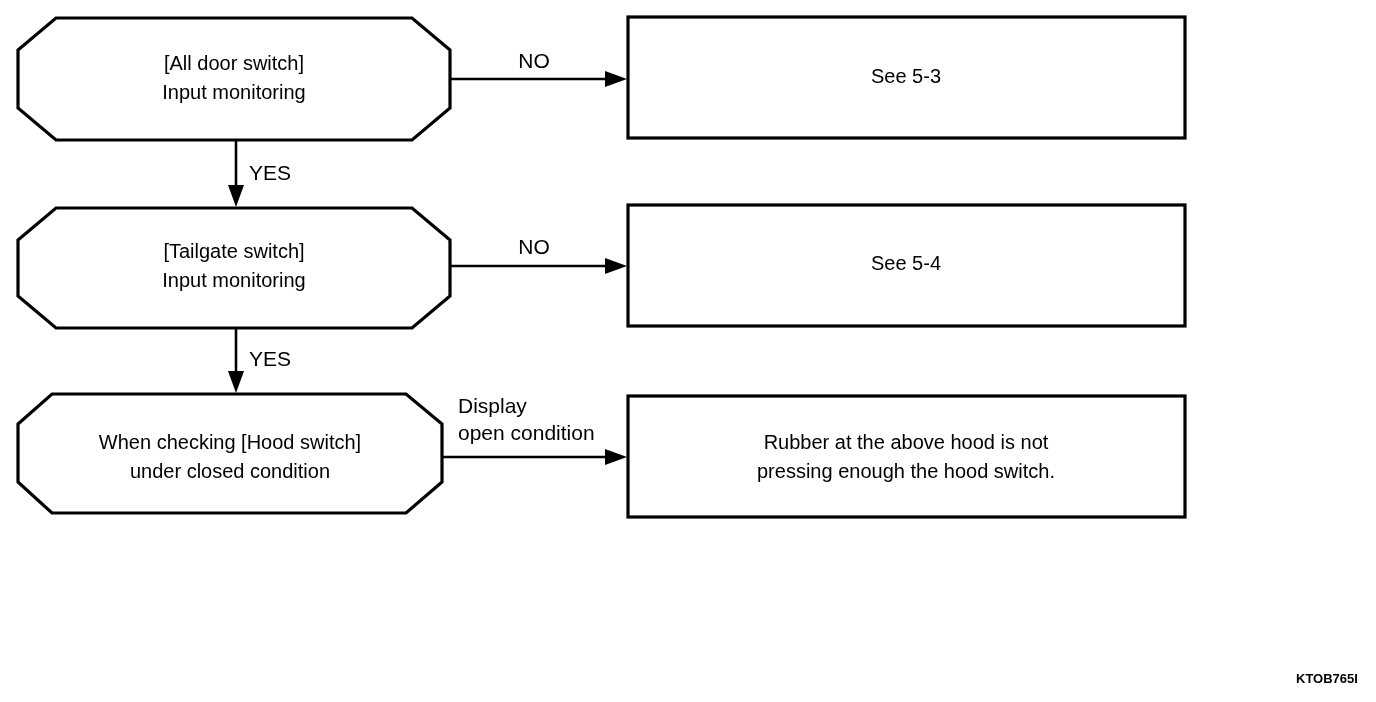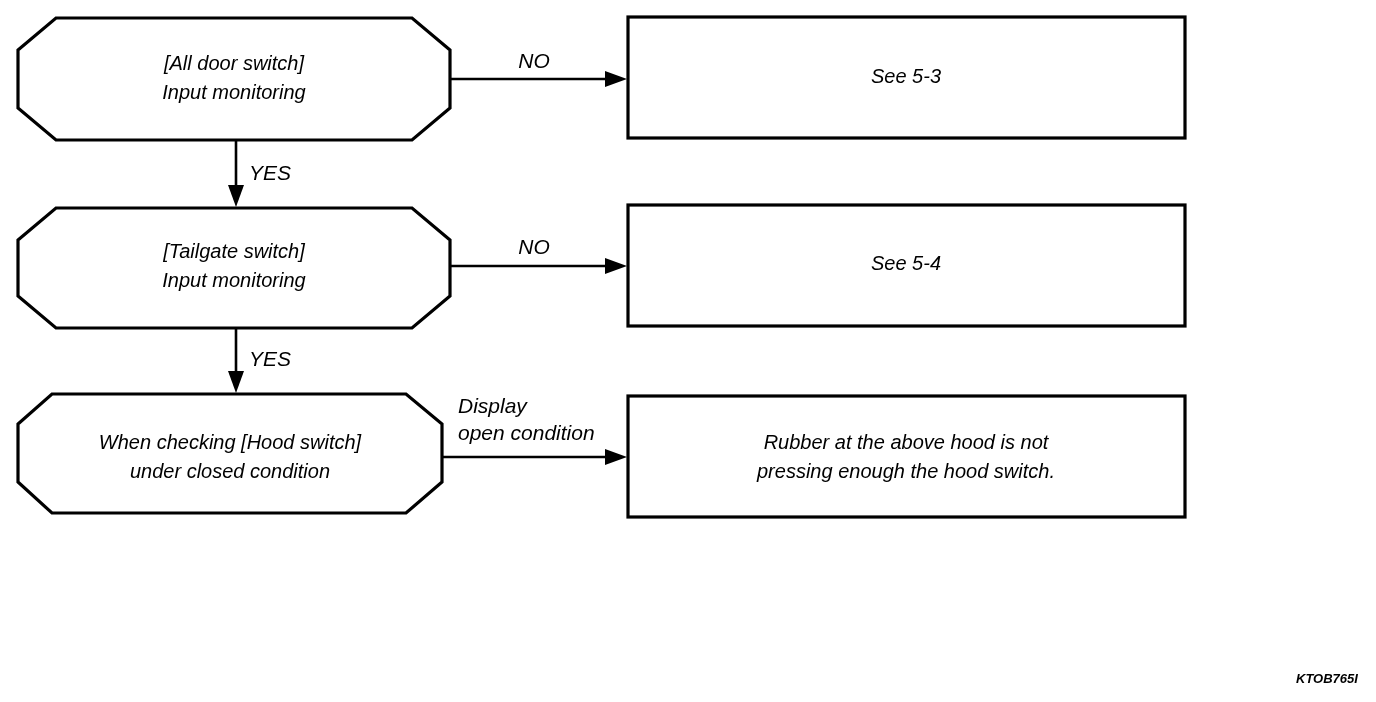--- a/index.html
+++ b/index.html
@@ -9,21 +9,20 @@
   }
   body {
     font-family: "Liberation Sans", sans-serif;
   }
   #canvas {
     position: relative;
     width: 1376px;
     height: 702px;
     background: #ffffff;
     overflow: hidden;
-    font-style: italic;
   }
   svg.flow {
     position: absolute;
     top: 0;
     left: 0;
     width: 1376px;
     height: 702px;
   }
   .shape-outline {
     fill: #ffffff;

